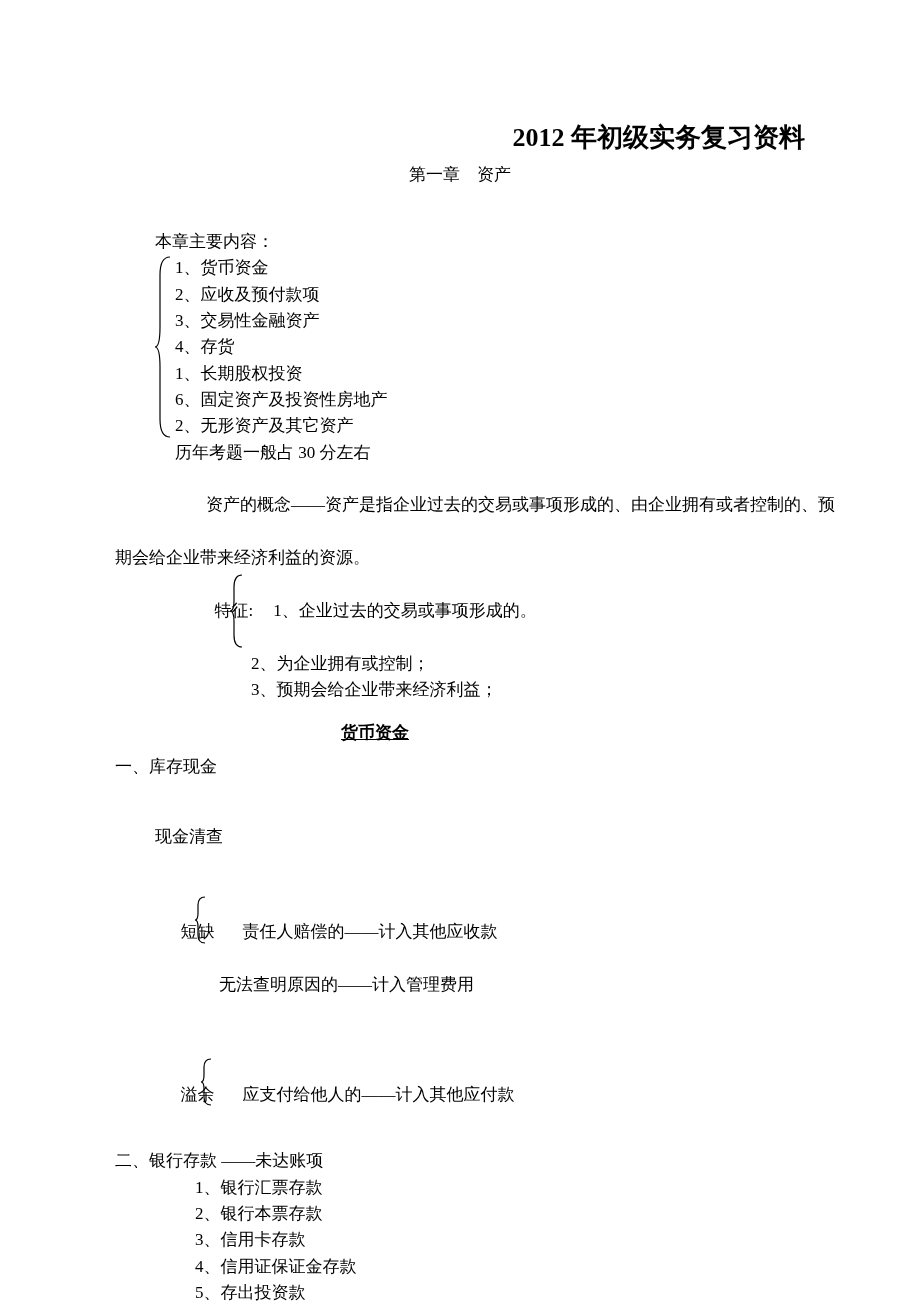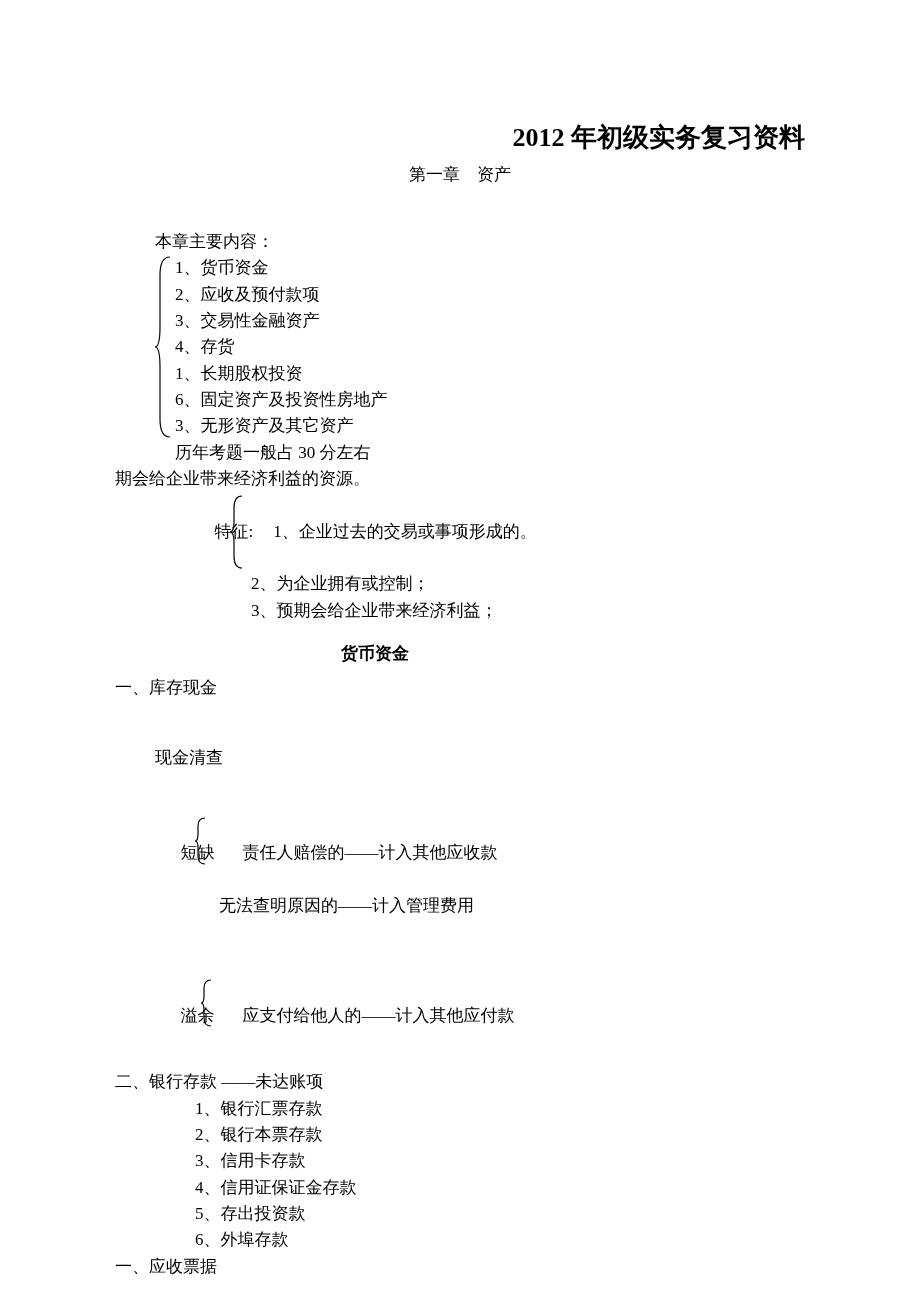--- a/index.html
+++ b/index.html
@@ -71,39 +71,42 @@
   <div class="block">
     <svg class="brace-svg" style="left:40px; top:0; width:20px; height:184px;" viewBox="0 0 20 184" preserveAspectRatio="none">
       <path d="M15 2 Q5 2 5 20 L5 72 Q5 92 0 92 Q5 92 5 112 L5 164 Q5 182 15 182" stroke="#000" stroke-width="1.2" fill="none"></path>
     </svg>
     <div class="line indent2">1、货币资金</div>
     <div class="line indent2">2、应收及预付款项</div>
     <div class="line indent2">3、交易性金融资产</div>
     <div class="line indent2">4、存货</div>
     <div class="line indent2">1、长期股权投资</div>
     <div class="line indent2">6、固定资产及投资性房地产</div>
-    <div class="line indent2">3、无形资产及其它资产</div>
+    <div class="line indent2">2、无形资产及其它资产</div>
   </div>
 
   <div class="line indent2 bold">历年考题一般占 30 分左右</div>
 
+  <div class="line" style="padding-left:74px;">
+    <span class="bold">资产的概念——</span><span>资产是指企业过去的交易或事项形成的、由企业拥有或者控制的、预</span>
+  </div>
   <div class="line">期会给企业带来经济利益的资源。</div>
 
   <div class="block" style="position:relative;">
     <svg class="brace-svg" style="left:115px; top:2px; width:16px; height:76px;" viewBox="0 0 16 76" preserveAspectRatio="none">
       <path d="M12 2 Q4 2 4 14 L4 28 Q4 38 0 38 Q4 38 4 48 L4 62 Q4 74 12 74" stroke="#000" stroke-width="1.2" fill="none"></path>
     </svg>
     <div class="line" style="padding-left:74px;">
       <span>特征:</span><span style="padding-left:20px;">1、企业过去的交易或事项形成的。</span>
     </div>
     <div class="line" style="padding-left:136px;">2、为企业拥有或控制；</div>
     <div class="line" style="padding-left:136px;font-family:Liberation Serif, serif;">3、预期会给企业带来经济利益；</div>
   </div>
 
-  <div class="section-title" style="margin-left:60px; width:400px;">货币资金</div>
+  <div class="section-title" style="margin-left:60px; width:400px;text-decoration:underline;">货币资金</div>
 
   <div class="line bold">一、库存现金</div>
   <div class="line indent1">现金清查</div>
 
   <div class="block" style="position:relative;">
     <svg class="brace-svg" style="left:80px; top:2px; width:14px; height:50px;" viewBox="0 0 14 50" preserveAspectRatio="none">
       <path d="M10 2 Q3 2 3 10 L3 18 Q3 25 0 25 Q3 25 3 32 L3 40 Q3 48 10 48" stroke="#000" stroke-width="1.2" fill="none"></path>
     </svg>
     <div class="line indent1">
       <span>短缺</span><span style="padding-left:28px;text-align:center;">责任人赔偿的——计入其他应收款</span>

